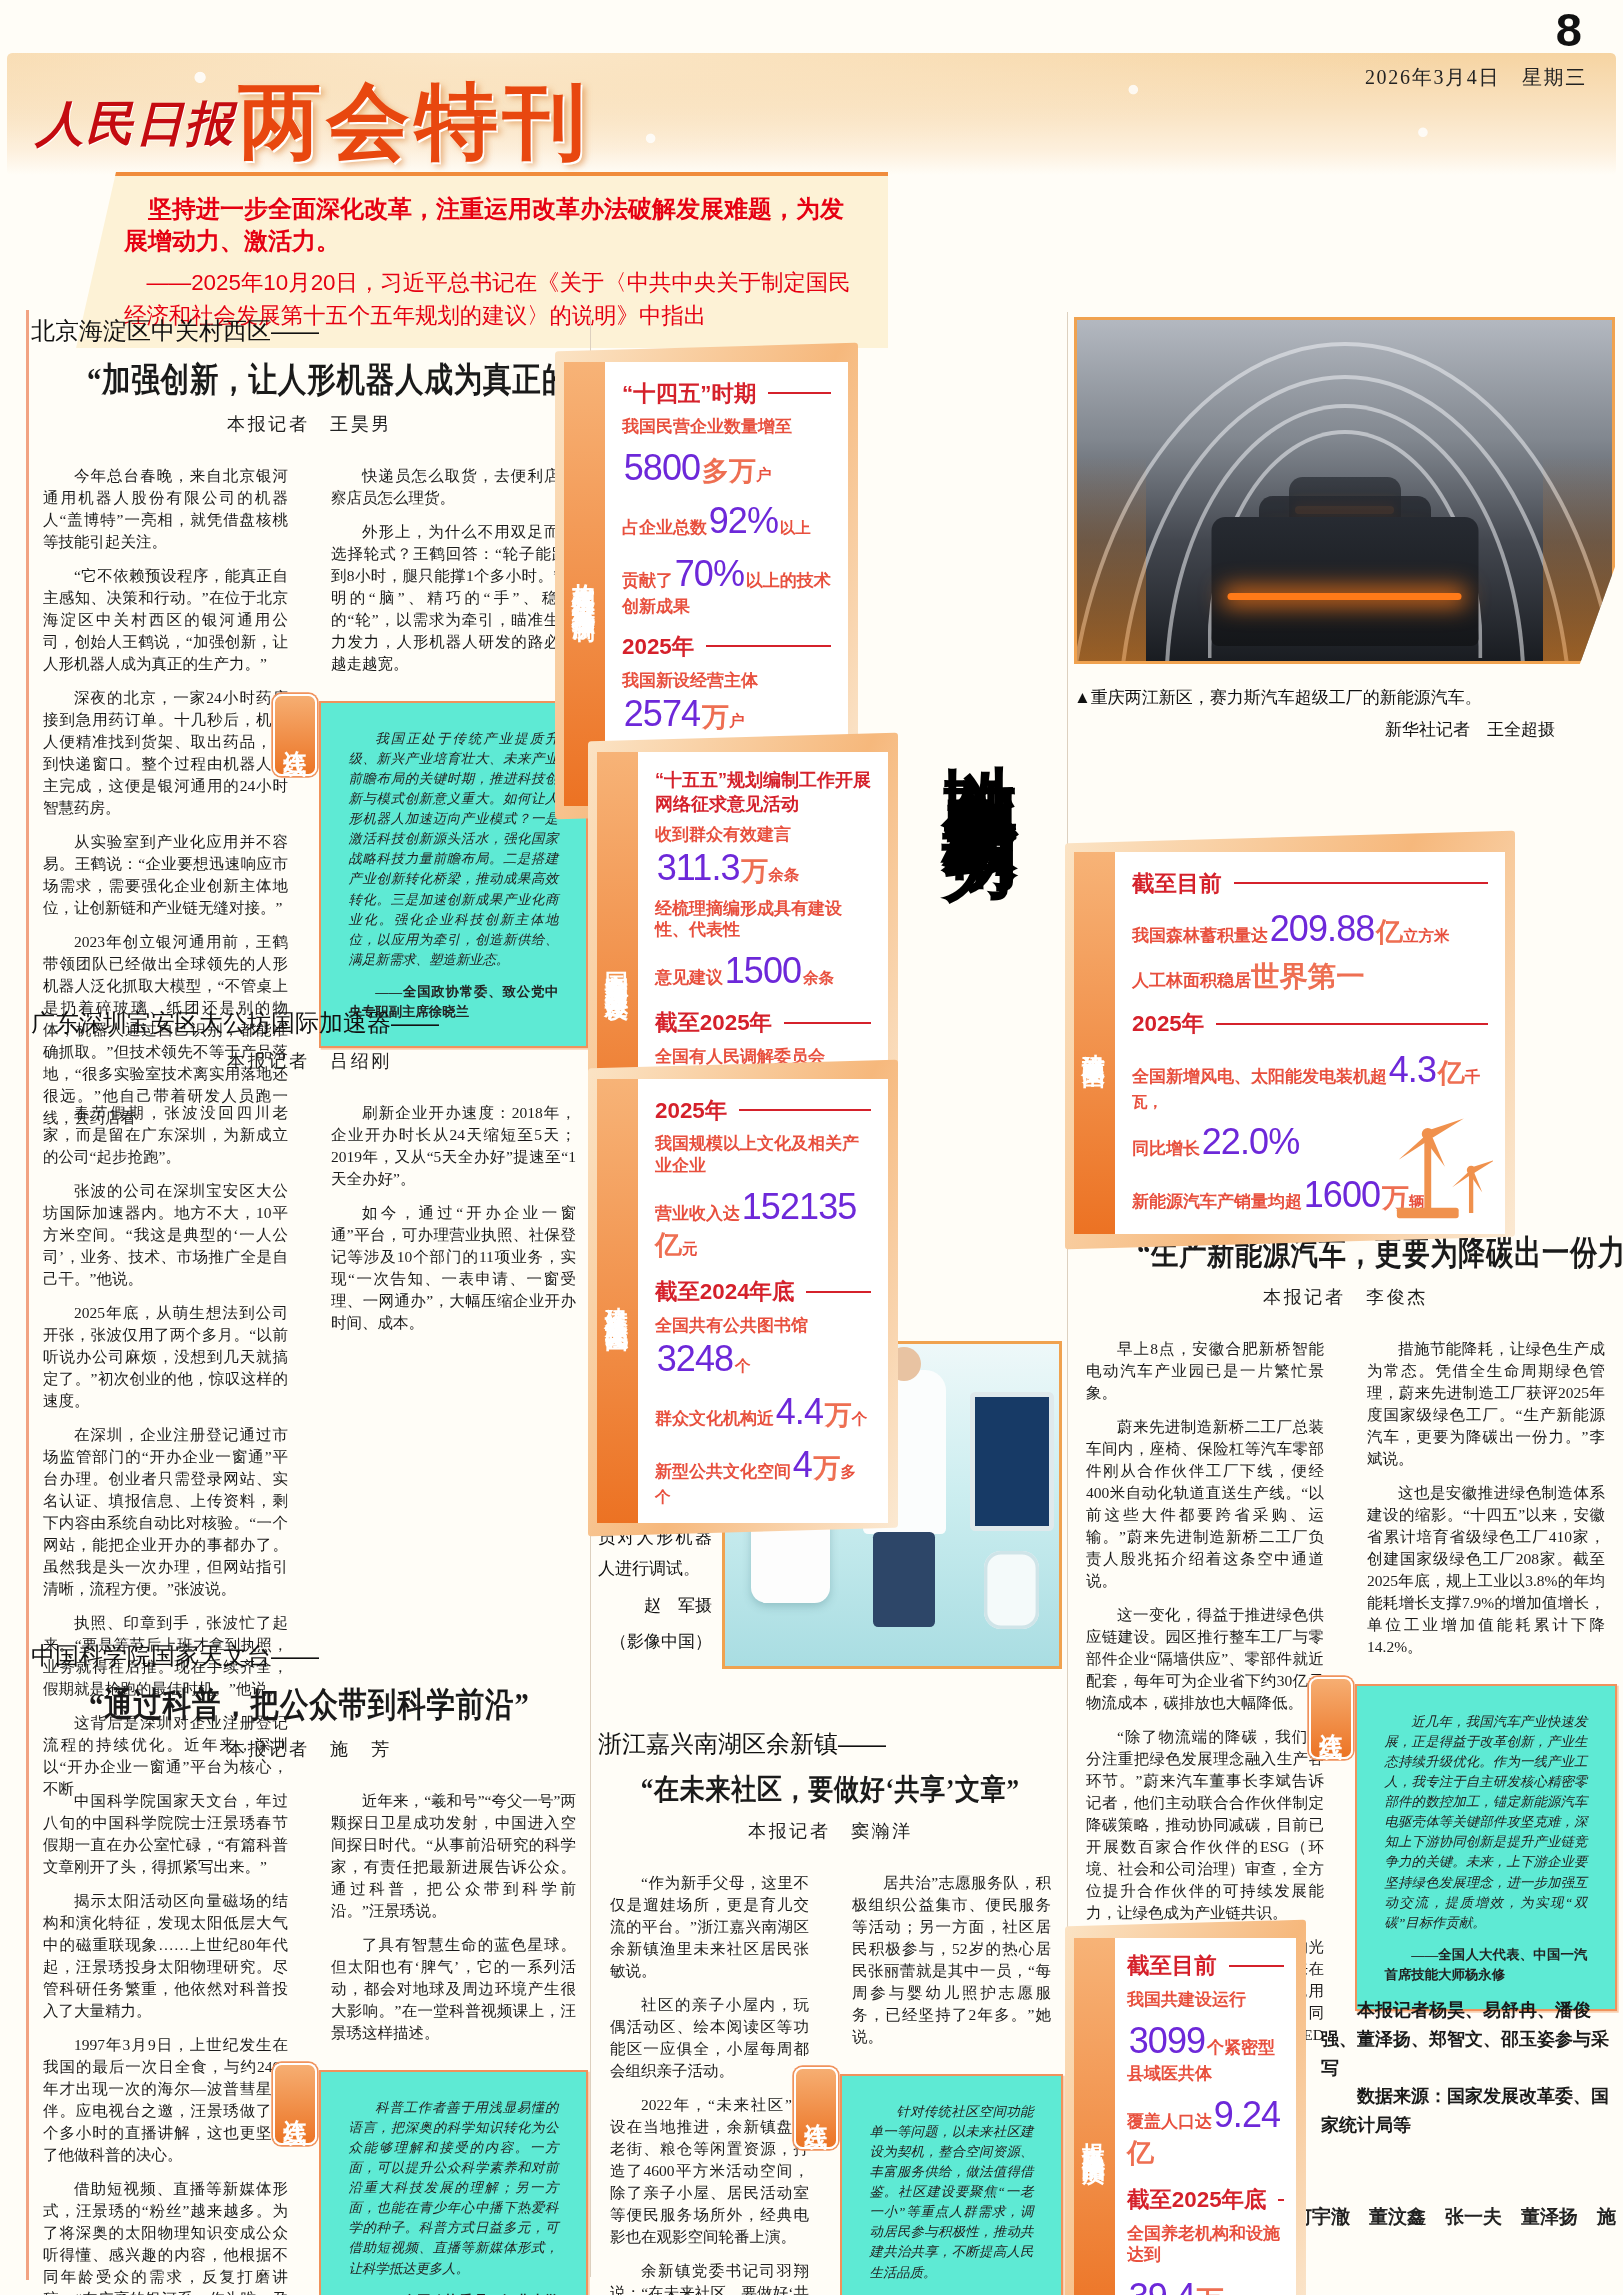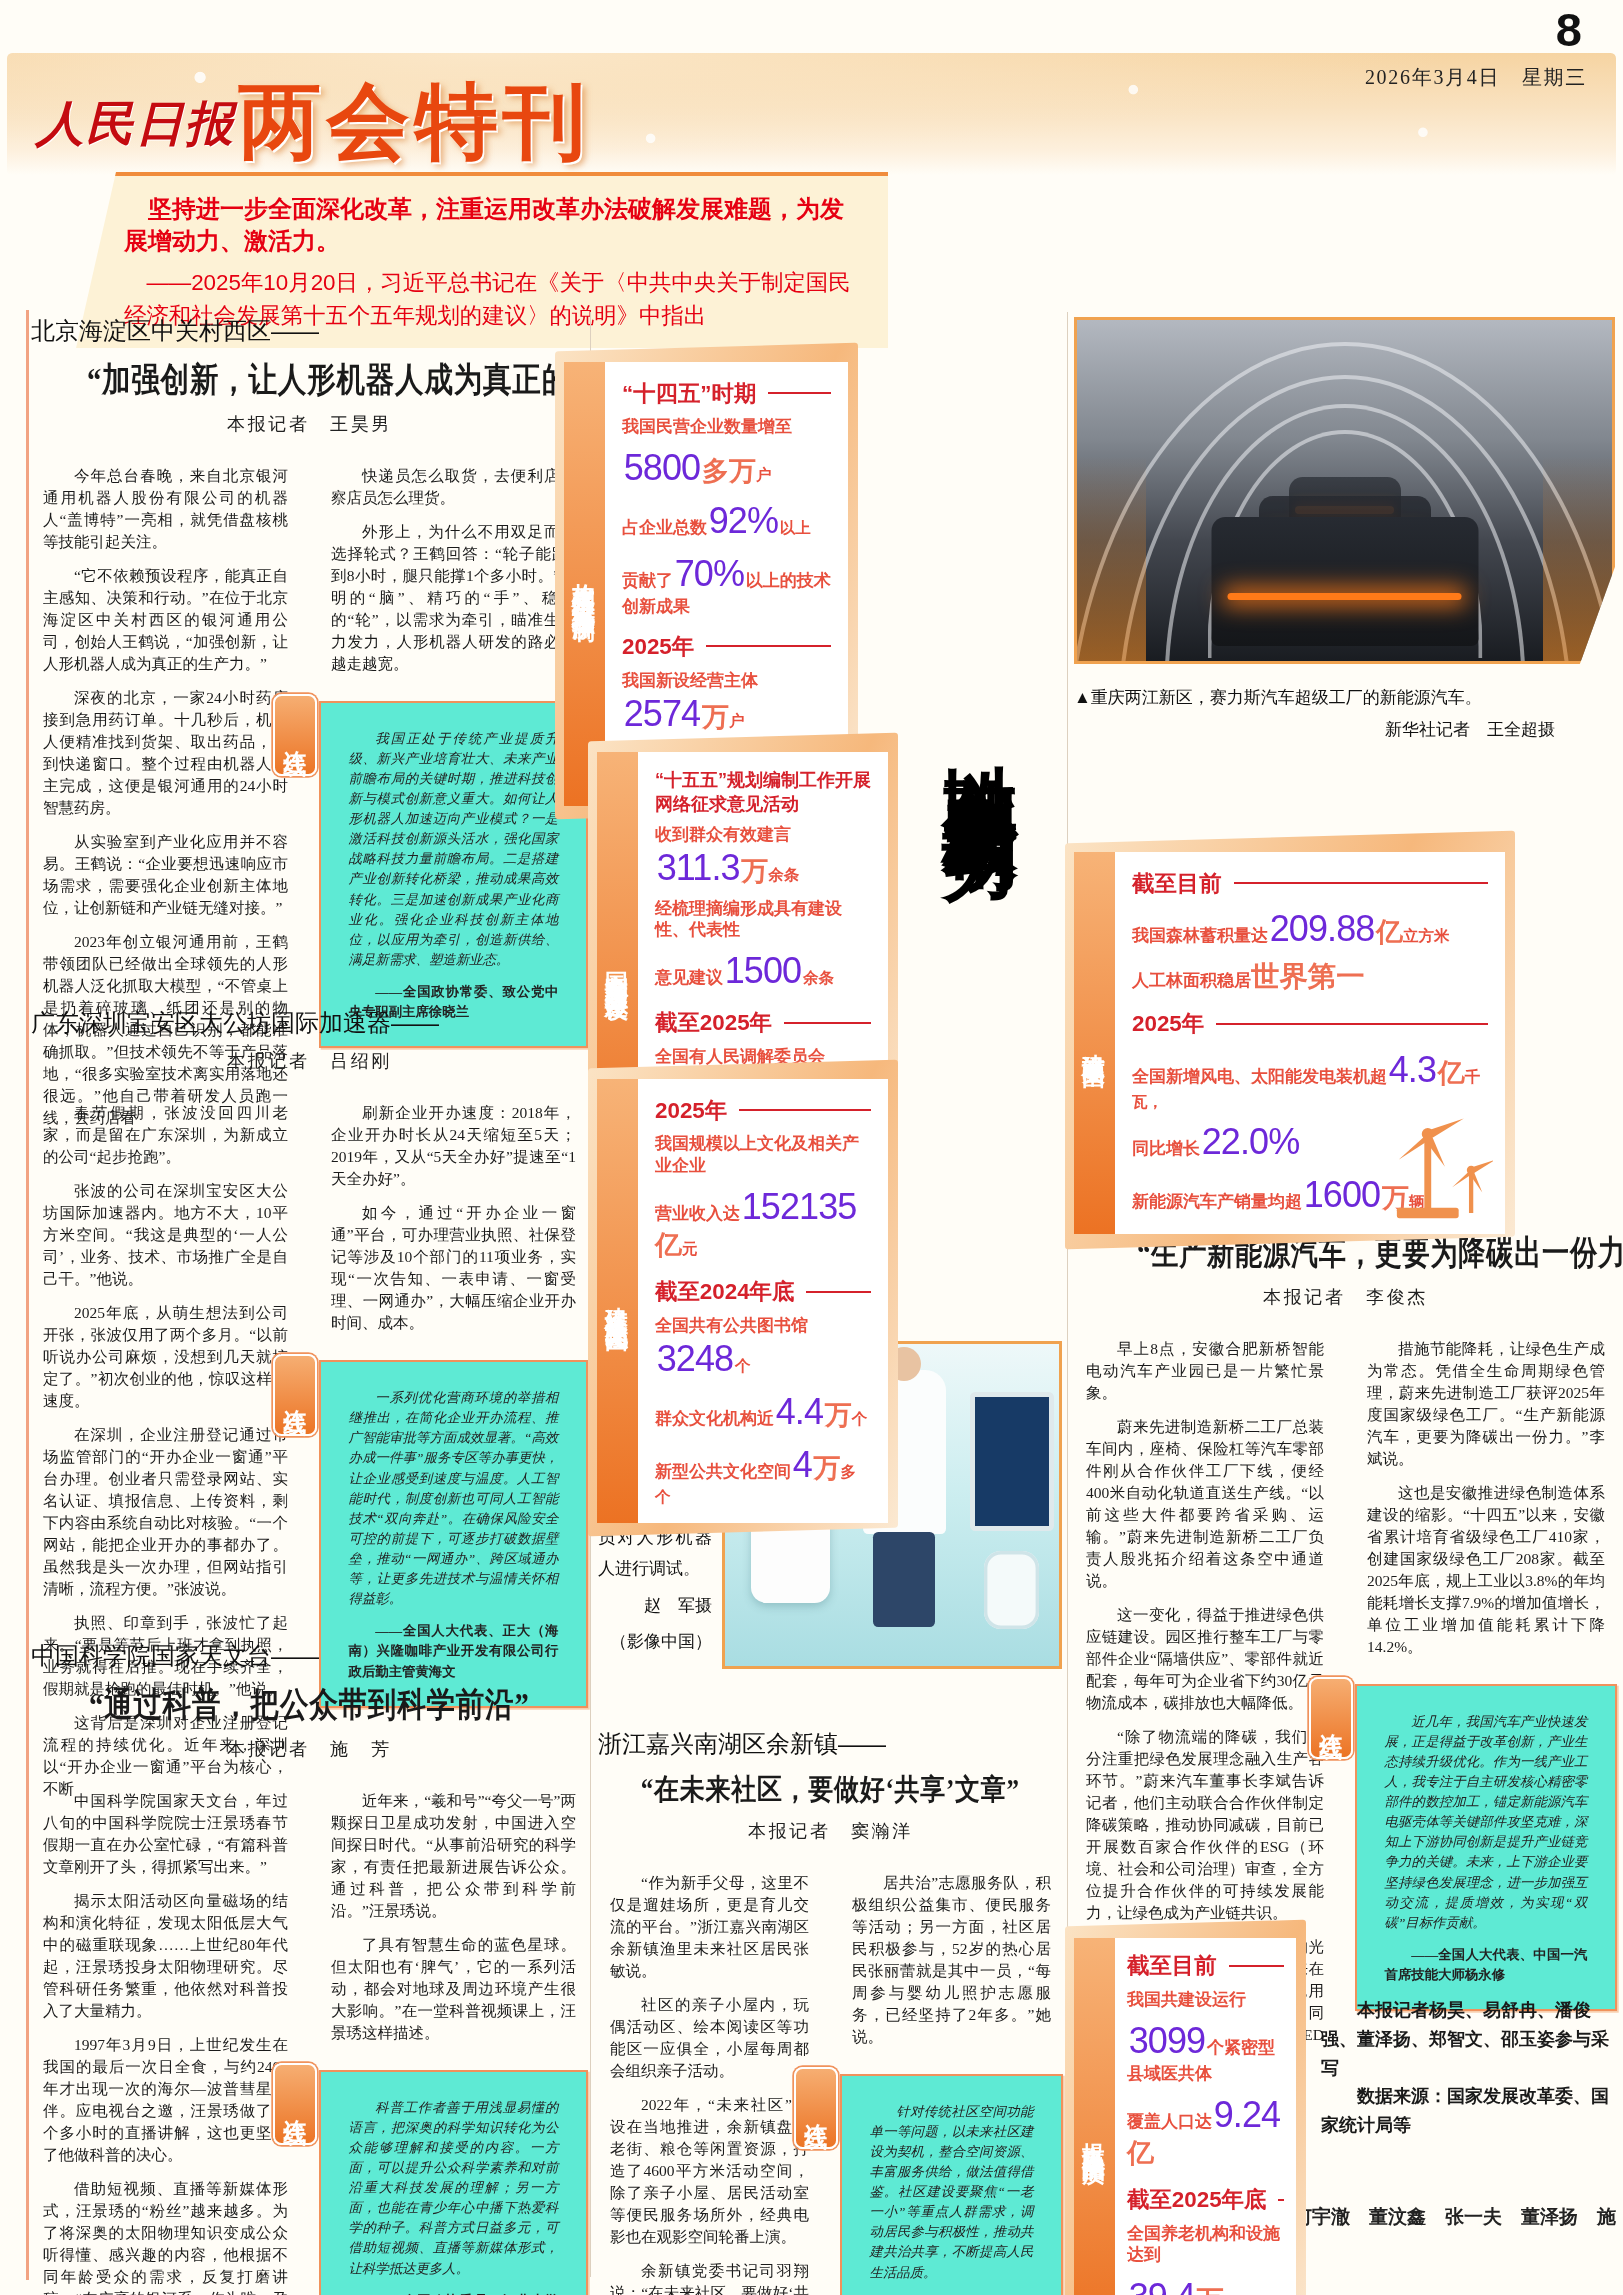--- a/index.html
+++ b/index.html
@@ -182,25 +182,20 @@
           <p>2025年底，从萌生想法到公司开张，张波仅用了两个多月。“以前听说办公司麻烦，没想到几天就搞定了。”初次创业的他，惊叹这样的速度。</p>
           <p>在深圳，企业注册登记通过市场监管部门的“开办企业一窗通”平台办理。创业者只需登录网站、实名认证、填报信息、上传资料，剩下内容由系统自动比对核验。“一个网站，能把企业开办的事都办了。虽然我是头一次办理，但网站指引清晰，流程方便。”张波说。</p>
           <p>执照、印章到手，张波忙了起来。“要是等节后上班才拿到执照，业务就得往后推。现在手续齐全，假期就是抢跑的最佳时机。”他说。</p>
           <p>这背后是深圳对企业注册登记流程的持续优化。近年来，深圳以“开办企业一窗通”平台为核心，不断</p>
         </div>
       <div class="col">
         <div>
             <p>刷新企业开办速度：2018年，企业开办时长从24天缩短至5天；2019年，又从“5天全办好”提速至“1天全办好”。</p>
             <p>如今，通过“开办企业一窗通”平台，可办理营业执照、社保登记等涉及10个部门的11项业务，实现“一次告知、一表申请、一窗受理、一网通办”，大幅压缩企业开办时间、成本。</p>
           </div>
-        <aside class="lx">
-          <div class="lx-badge">连线</div>
-          <p class="lx-text">一系列优化营商环境的举措相继推出，在简化企业开办流程、推广智能审批等方面成效显著。“高效办成一件事”服务专区等办事更快，让企业感受到速度与温度。人工智能时代，制度创新也可同人工智能技术“双向奔赴”。在确保风险安全可控的前提下，可逐步打破数据壁垒，推动“一网通办”、跨区域通办等，让更多先进技术与温情关怀相得益彰。</p>
-          <p class="lx-attr">——全国人大代表、正大（海南）兴隆咖啡产业开发有限公司行政后勤主管黄海文</p>
-        </aside>
       </div>
     </div>
   </section>
 
   <section class="article" id="a4" style="left:31px;top:1640px;width:557px">
     <p class="kicker">中国科学院国家天文台——</p>
     <h1 class="headline"><span class="hl-in">“通过科普，把公众带到科学前沿”</span></h1>
     <p class="byline">本报记者　施　芳</p>
     <div class="cols">
       <div class="col">

